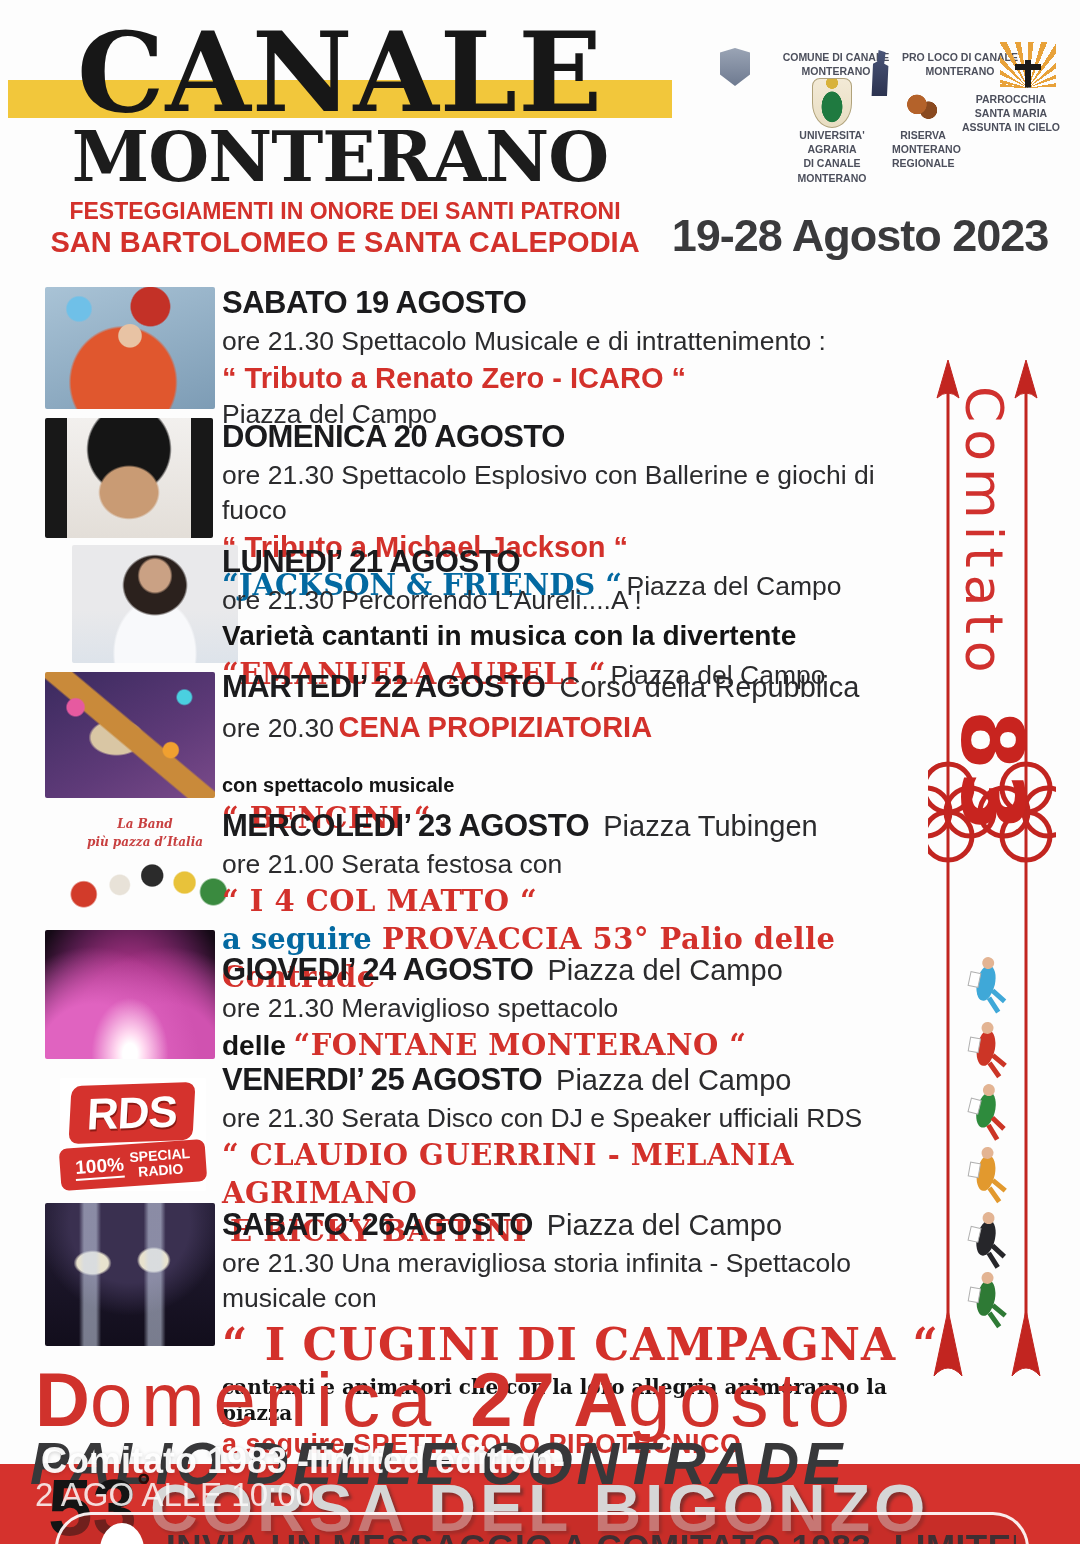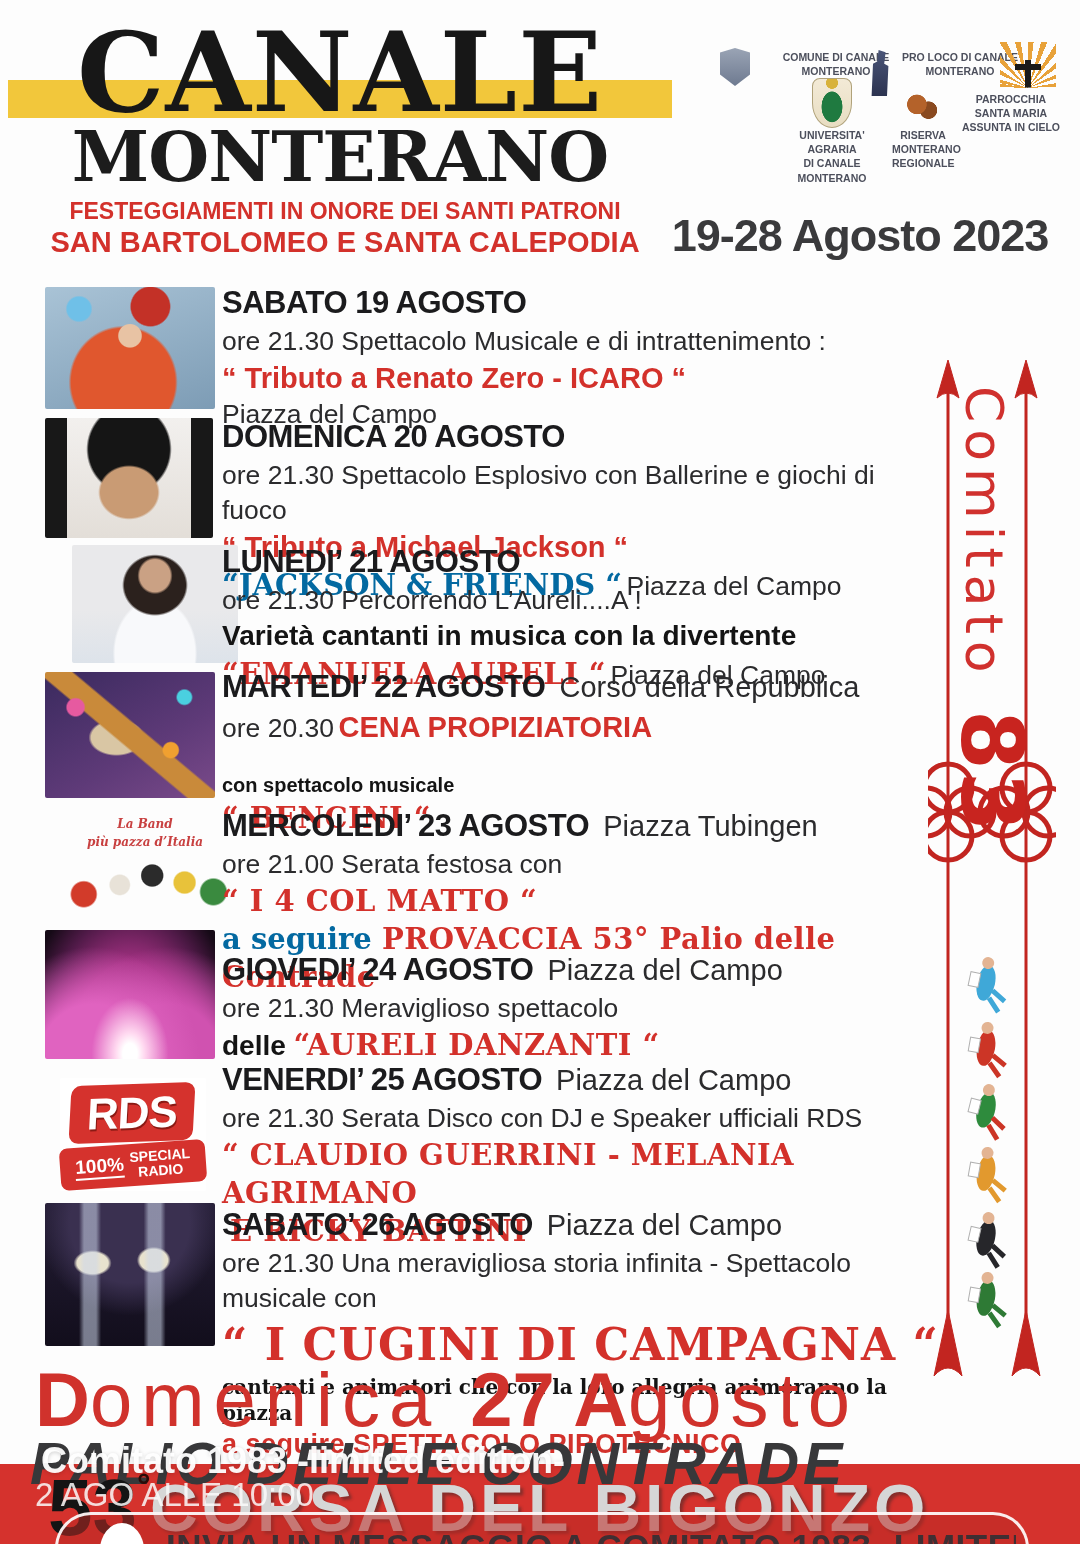--- a/index.html
+++ b/index.html
@@ -245,21 +245,21 @@
   <section class="event" style="top:806px">
     <div class="eline"><span class="day">MERCOLEDI’ 23 AGOSTO</span><span class="venue">Piazza Tubingen</span></div>
     <div class="eline plain">ore 21.00 Serata festosa con</div>
     <div class="eline hl-serif">“ I 4 COL MATTO “</div>
     <div class="eline"><span class="blk-serif">a seguire </span><span class="hl-serif">PROVACCIA 53° Palio delle Contrade</span></div>
   </section>
 
   <section class="event" style="top:950px">
     <div class="eline"><span class="day">GIOVEDI’ 24 AGOSTO</span><span class="venue">Piazza del Campo</span></div>
     <div class="eline plain">ore 21.30 Meraviglioso spettacolo</div>
-    <div class="eline"><span class="blk-bold">delle </span><span class="hl-serif">“AURELI DANZANTI  “</span></div>
+    <div class="eline"><span class="blk-bold">delle </span><span class="hl-serif">“FONTANE MONTERANO  “</span></div>
   </section>
 
   <section class="event" style="top:1060px">
     <div class="eline"><span class="day">VENERDI’ 25 AGOSTO</span><span class="venue">Piazza del Campo</span></div>
     <div class="eline plain">ore 21.30 Serata Disco con  DJ e Speaker ufficiali RDS</div>
     <div class="eline hl-serif">“ CLAUDIO GUERRINI - MELANIA AGRIMANO</div>
     <div class="eline hl-serif" style="padding-left:8px">E RICKY BATTINI</div>
   </section>
 
   <section class="event" style="top:1205px">

